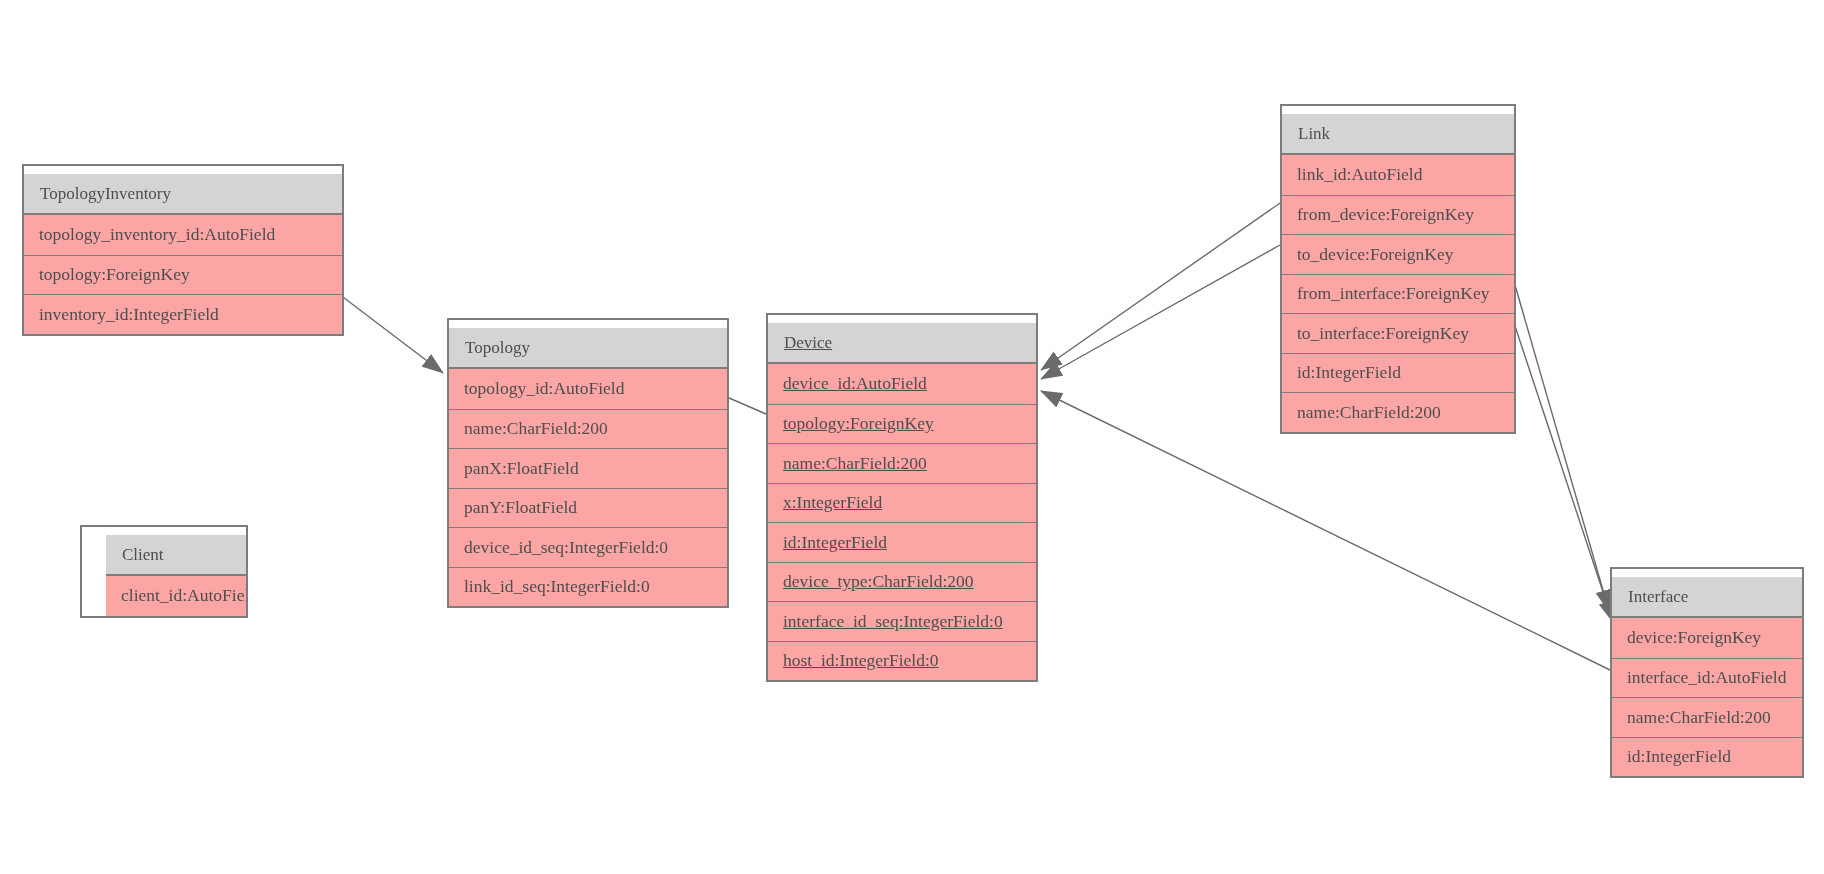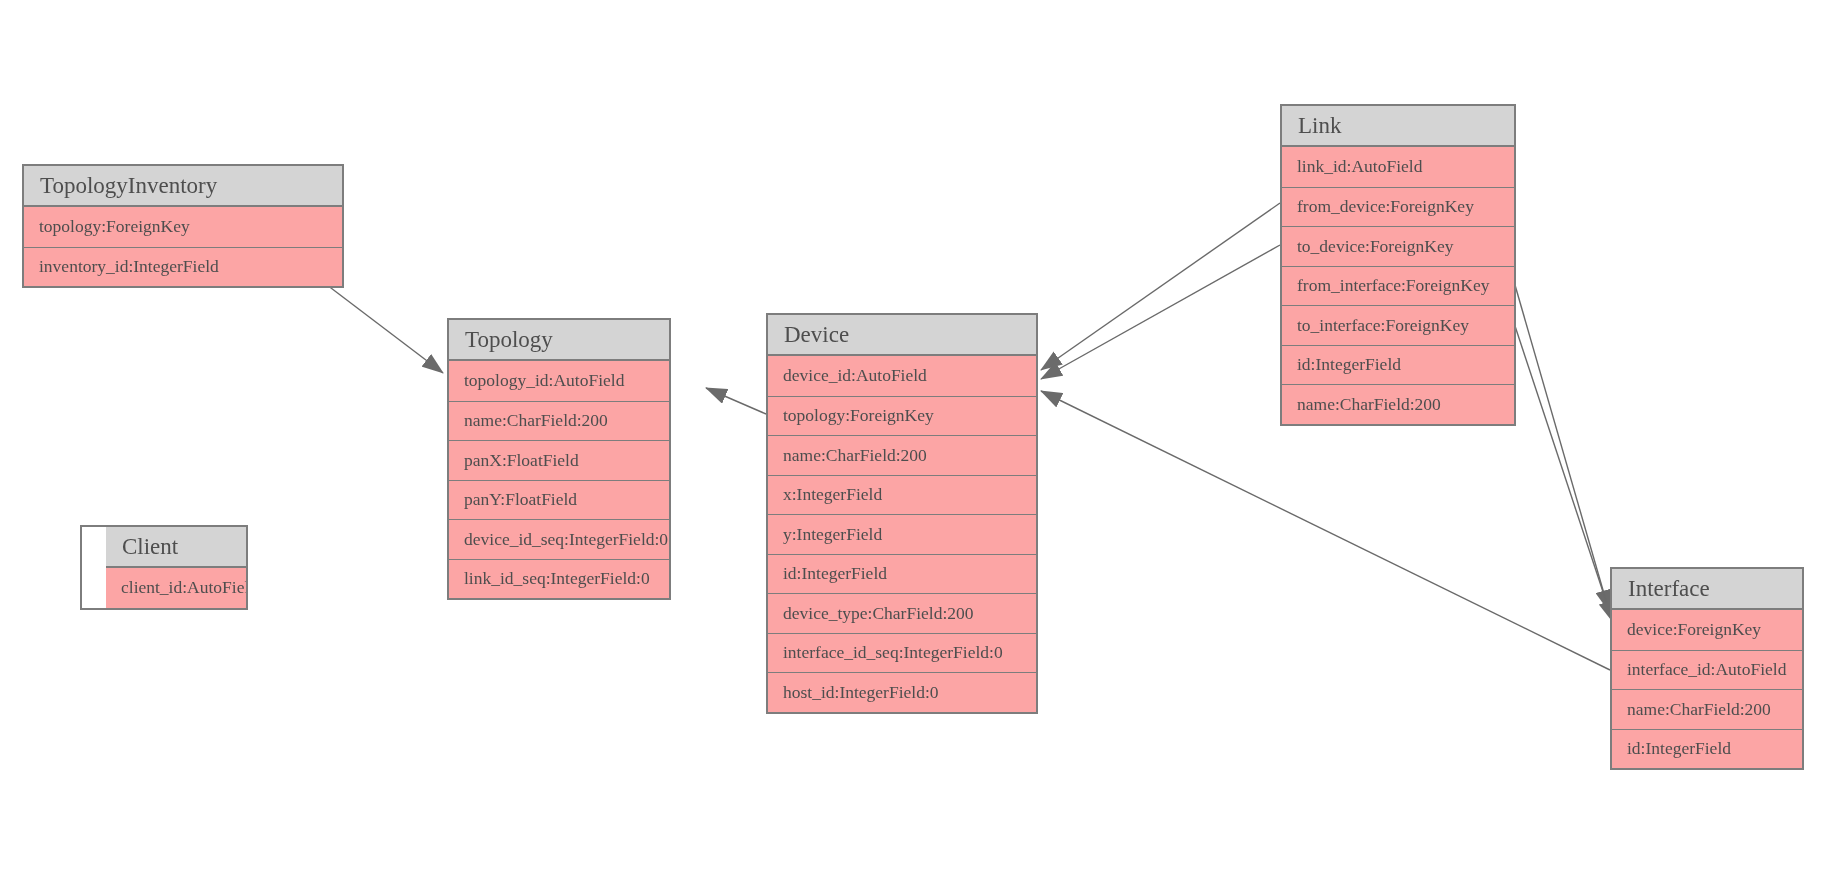--- a/index.html
+++ b/index.html
@@ -35,44 +35,45 @@
     background: #ffffff;
   }
   .hdr {
     box-sizing: border-box;
     height: 41px;
     background: #d4d4d4;
     border-bottom: 2px solid #7d7d7d;
     display: flex;
     align-items: center;
     padding: 0 16px;
-    font-size: 23px;
+    font-size: 17px;
     white-space: nowrap;
     overflow: hidden;
+    margin-top: 8px;
   }
   .rows .row {
     box-sizing: border-box;
     height: 39.5px;
     border-top: 1.5px solid #7d7d7d;
     display: flex;
     align-items: center;
     padding: 0 15px;
     font-size: 17.5px;
     white-space: nowrap;
     overflow: hidden;
     background: #fca5a5;
   }
   .rows .row:first-child {
     border-top: none;
   }
   
   #ent-topologyinventory { left: 22px;   top: 164px; width: 322px; }
-  #ent-topology          { left: 447px;  top: 318px; width: 224px; }
+  #ent-topology          { left: 447px;  top: 318px; width: 282px; }
   #ent-client            { left: 80px;   top: 525px; width: 168px; padding-left: 24px; }
-  #ent-device            { left: 766px;  top: 313px; width: 272px; }
+  #ent-device            { left: 766px;  top: 313px; width: 272px; text-decoration: underline; }
   #ent-link              { left: 1280px; top: 104px; width: 236px; }
   #ent-interface         { left: 1610px; top: 567px; width: 194px; }
 </style>
 </head>
 <body>
 
 <div class="canvas">
 
   <svg class="edges" viewBox="0 0 1824 874" xmlns="http://www.w3.org/2000/svg">
     <defs>
@@ -85,20 +86,21 @@
     <line x1="1280" y1="203" x2="1041" y2="370" marker-end="url(#arrow)"></line>
     <line x1="1280" y1="245" x2="1041" y2="379" marker-end="url(#arrow)"></line>
     <line x1="1610" y1="670" x2="1041" y2="391" marker-end="url(#arrow)"></line>
     <line x1="1515" y1="285" x2="1609" y2="611" marker-end="url(#arrow)"></line>
     <line x1="1515" y1="326" x2="1613" y2="622" marker-end="url(#arrow)"></line>
   </svg>
 
   <div class="entity" id="ent-topologyinventory">
     <div class="hdr">TopologyInventory</div>
     <div class="rows">
+        <div class="row">topology_inventory_id:AutoField</div>
         <div class="row">topology:ForeignKey</div>
         <div class="row">inventory_id:IntegerField</div>
       </div>
   </div>
 
   <div class="entity" id="ent-topology">
     <div class="hdr">Topology</div>
     <div class="rows">
         <div class="row">topology_id:AutoField</div>
         <div class="row">name:CharField:200</div>
@@ -116,21 +118,20 @@
       </div>
   </div>
 
   <div class="entity" id="ent-device">
     <div class="hdr">Device</div>
     <div class="rows">
         <div class="row">device_id:AutoField</div>
         <div class="row">topology:ForeignKey</div>
         <div class="row">name:CharField:200</div>
         <div class="row">x:IntegerField</div>
-        <div class="row">y:IntegerField</div>
         <div class="row">id:IntegerField</div>
         <div class="row">device_type:CharField:200</div>
         <div class="row">interface_id_seq:IntegerField:0</div>
         <div class="row">host_id:IntegerField:0</div>
       </div>
   </div>
 
   <div class="entity" id="ent-link">
     <div class="hdr">Link</div>
     <div class="rows">

